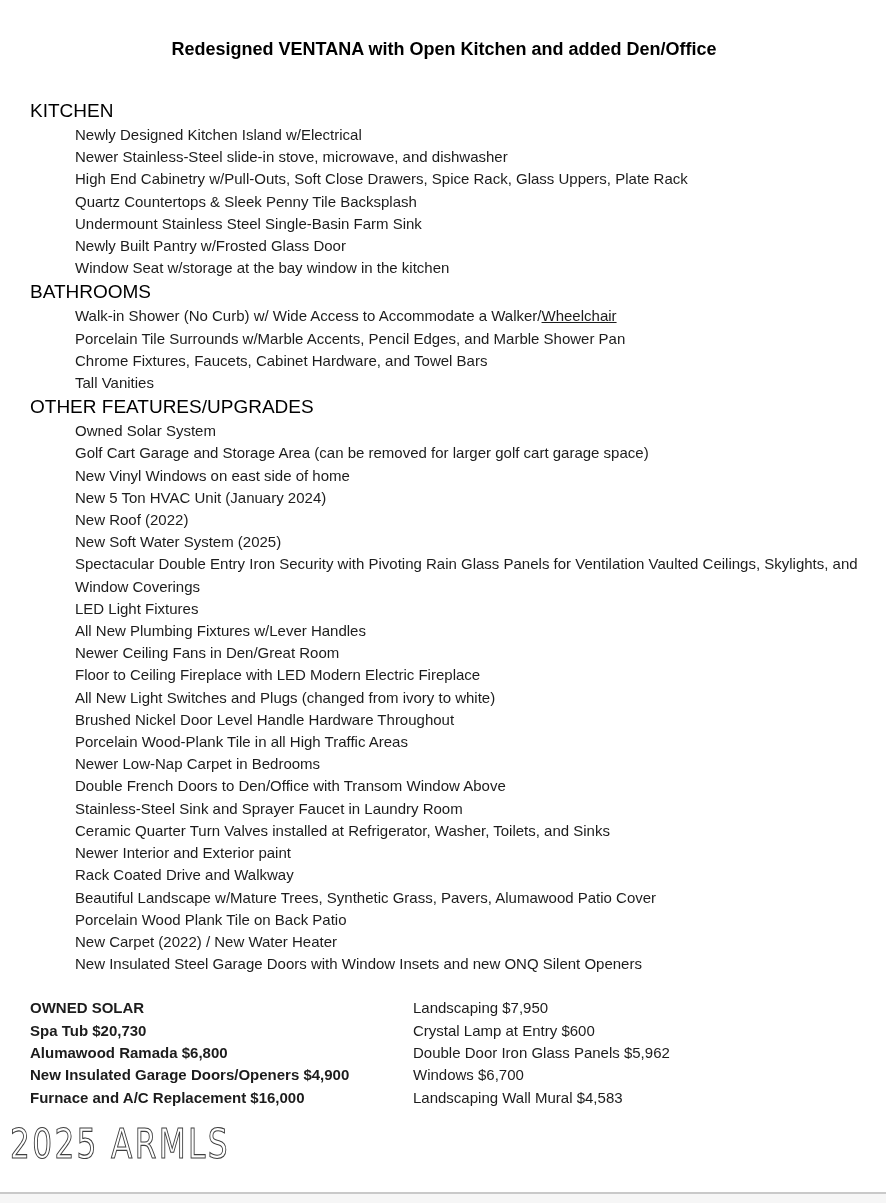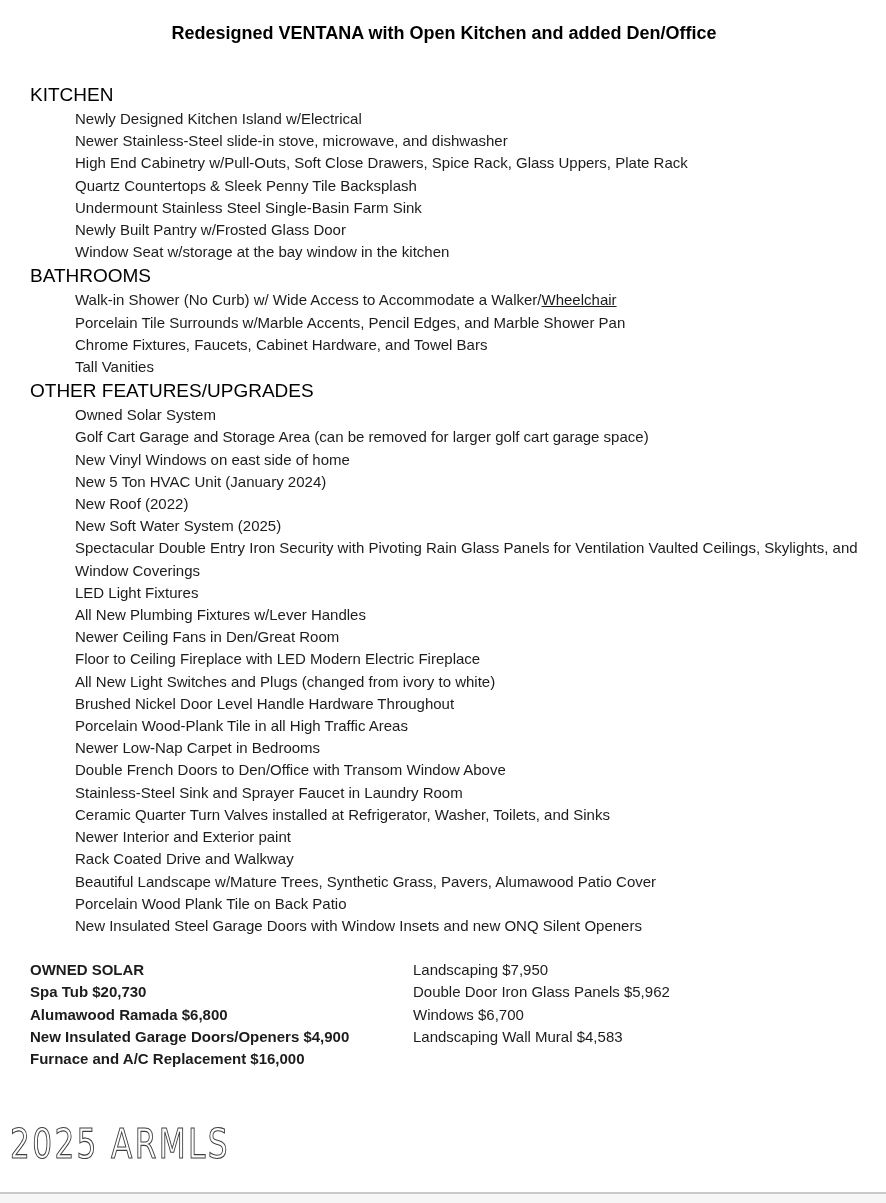--- a/index.html
+++ b/index.html
@@ -17,21 +17,21 @@
   }
   .page {
     padding: 20px 28px 0 30px;
   }
   .doc-title {
     font-size: 18px;
     font-weight: bold;
     color: #000000;
     text-align: center;
     line-height: 26px;
-    margin: 0 0 36px 0;
+    margin: 16px 0 36px 0;
   }
   .section-heading {
     font-size: 19px;
     font-weight: normal;
     color: #000000;
     line-height: 26px;
   }
   .feature-item {
     font-size: 15px;
     line-height: 22.2px;
@@ -119,32 +119,34 @@
       <div class="feature-item">Brushed Nickel Door Level Handle Hardware Throughout</div>
       <div class="feature-item">Porcelain Wood-Plank Tile in all High Traffic Areas</div>
       <div class="feature-item">Newer Low-Nap Carpet in Bedrooms</div>
       <div class="feature-item">Double French Doors to Den/Office with Transom Window Above</div>
       <div class="feature-item">Stainless-Steel Sink and Sprayer Faucet in Laundry Room</div>
       <div class="feature-item">Ceramic Quarter Turn Valves installed at Refrigerator, Washer, Toilets, and Sinks</div>
       <div class="feature-item">Newer Interior and Exterior paint</div>
       <div class="feature-item">Rack Coated Drive and Walkway</div>
       <div class="feature-item">Beautiful Landscape w/Mature Trees, Synthetic Grass, Pavers, Alumawood Patio Cover</div>
       <div class="feature-item">Porcelain Wood Plank Tile on Back Patio</div>
+      <div class="feature-item">New Carpet (2022) / New Water Heater</div>
       <div class="feature-item">New Insulated Steel Garage Doors with Window Insets and new ONQ Silent Openers</div>
     </div>
   <div class="costs">
     <div id="costs-left" class="costs-col-left">
         <div class="cost-item">OWNED SOLAR</div>
         <div class="cost-item">Spa Tub $20,730</div>
         <div class="cost-item">Alumawood Ramada $6,800</div>
         <div class="cost-item">New Insulated Garage Doors/Openers $4,900</div>
         <div class="cost-item">Furnace and A/C Replacement $16,000</div>
       </div>
     <div id="costs-right" class="costs-col-right">
         <div class="cost-item">Landscaping $7,950</div>
+        <div class="cost-item">Crystal Lamp at Entry $600</div>
         <div class="cost-item">Double Door Iron Glass Panels $5,962</div>
         <div class="cost-item">Windows $6,700</div>
         <div class="cost-item">Landscaping Wall Mural $4,583</div>
       </div>
   </div>
 </div>
 
 <div class="watermark">2025 ARMLS</div>
 <div class="bottom-scrollbar"></div>
 

